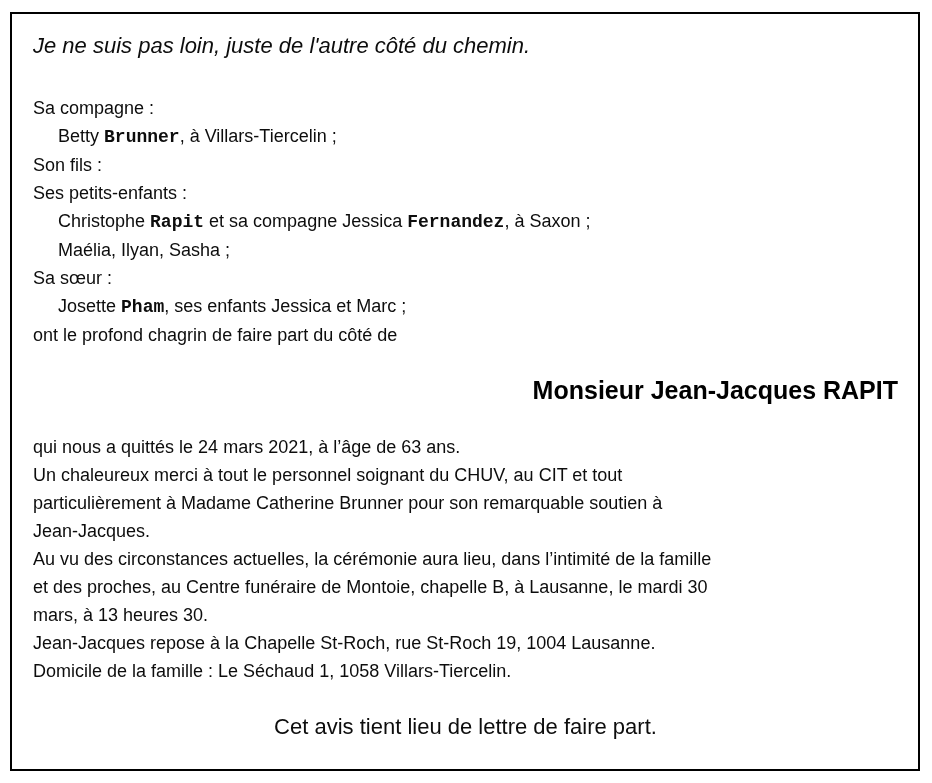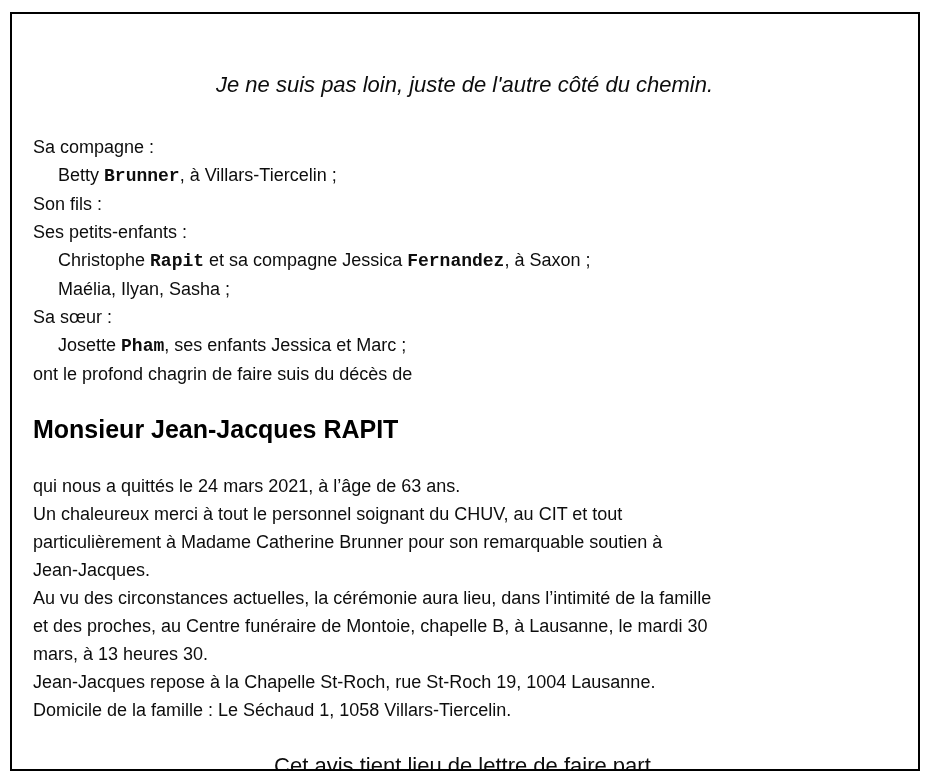--- a/index.html
+++ b/index.html
@@ -15,38 +15,37 @@
     width: 910px; height: 759px;
     border: 2px solid #000000;
     background: #ffffff;
     padding: 19px 20px 0 21px;
     overflow: hidden;
   }
   .epigraph {
     font-style: italic;
     font-size: 22px;
     line-height: 26px;
-    text-align: center;
+    text-align: left;
     padding-right: 2px;
     margin-bottom: 35px;
     color: #0d0d0d;
-    margin-top: 39px;
   }
   .line {
     font-size: 18px;
     line-height: 28px;
     white-space: nowrap;
     color: #0d0d0d;
   }
   .line.indent { padding-left: 25px; }
   .b { font-weight: bold; font-family: Liberation Mono, monospace; }
   .deceased-name {
     font-size: 25px;
     font-weight: bold;
-    text-align: left;
+    text-align: right;
     line-height: 30px;
     margin-top: 26px;
     margin-bottom: 28px;
     color: #000000;
   }
   .footer-line {
     font-size: 22px;
     line-height: 28px;
     text-align: center;
     margin-top: 28px;
@@ -66,21 +65,21 @@
   <div class="line"><span>Son fils :</span></div>
   <div class="line"><span>Ses petits-enfants :</span></div>
 
   <div class="line indent"><span>Christophe </span><span class="b">Rapit</span><span> et sa compagne Jessica </span><span class="b">Fernandez</span><span>, à Saxon ;</span></div>
   <div class="line indent"><span>Maélia, Ilyan, Sasha ;</span></div>
 
   <div class="line"><span>Sa sœur :</span></div>
   <div class="line indent"><span>Josette </span><span class="b">Pham</span><span>, ses enfants Jessica et Marc ;</span></div>
 
 
-  <div class="line"><span>ont le profond chagrin de faire suis du décès de</span></div>
+  <div class="line"><span>ont le profond chagrin de faire part du côté de</span></div>
 
   <div class="deceased-name">Monsieur Jean-Jacques RAPIT</div>
 
   <div class="line">qui nous a quittés le 24 mars 2021, à l’âge de 63 ans.</div>
   <div class="line">Un chaleureux merci à tout le personnel soignant du CHUV, au CIT et tout</div>
   <div class="line">particulièrement à Madame Catherine Brunner pour son remarquable soutien à</div>
   <div class="line">Jean-Jacques.</div>
   <div class="line">Au vu des circonstances actuelles, la cérémonie aura lieu, dans l’intimité de la famille</div>
   <div class="line">et des proches, au Centre funéraire de Montoie, chapelle B, à Lausanne, le mardi 30</div>
   <div class="line">mars, à 13 heures 30.</div>

